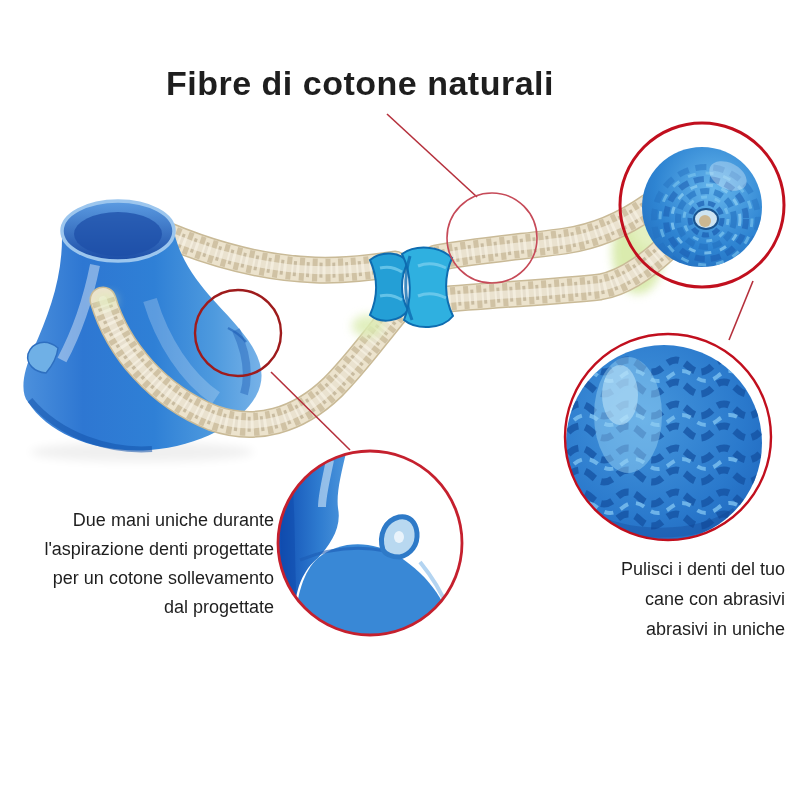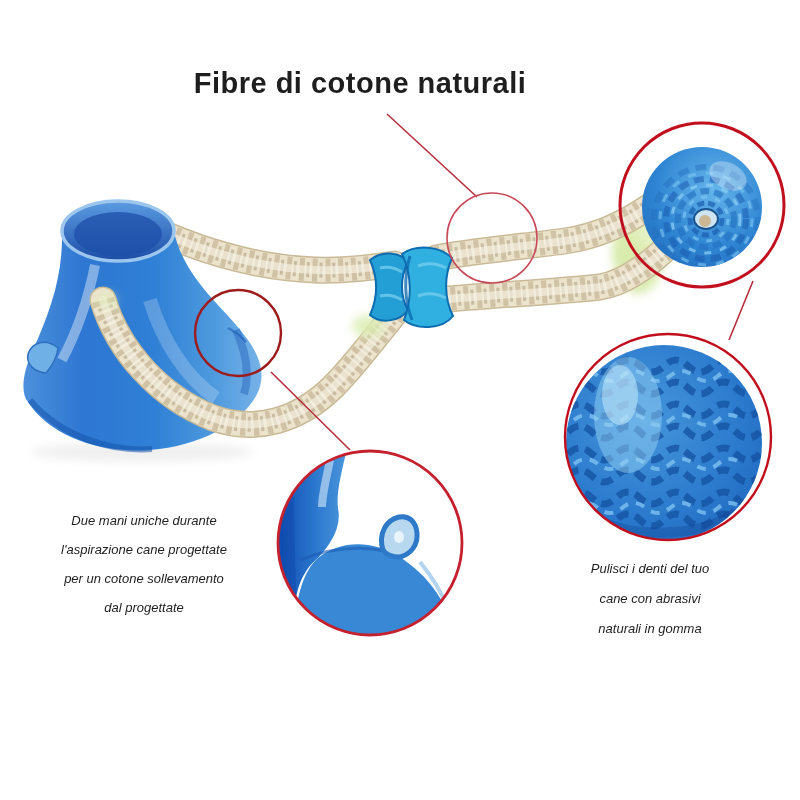--- a/index.html
+++ b/index.html
@@ -4,27 +4,27 @@
 <style>
   html,body{margin:0;padding:0;}
   body{
     width:800px;height:800px;position:relative;overflow:hidden;
     background:var(--background,#fff);
     font-family:"Liberation Sans", sans-serif;
   }
   .stage{position:absolute;inset:0;width:800px;height:800px;}
   .title{
     position:absolute;top:66px;left:0;width:720px;
-    text-align:center;font-size:29px;font-weight:bold;
+    text-align:center;font-size:34px;font-weight:bold;
     color:var(--text,#1e1e1e);letter-spacing:.5px;line-height:34px;
   }
-  .note{position:absolute;text-align:center;color:var(--text,#1e1e1e);font-size:13px;font-style:italic;}
+  .note{position:absolute;text-align:right;color:var(--text,#1e1e1e);font-size:18px;}
   .note span{display:block;}
   .note-left{top:506px;left:14px;width:260px;line-height:29px;}
-  .note-right{top:554px;left:530px;width:240px;line-height:30px;}
+  .note-right{top:554px;left:545px;width:240px;line-height:30px;}
 
   
   .rope-outline{stroke:#c9ba97;stroke-width:27;fill:none;stroke-linecap:round}
   .rope-base{stroke:var(--rope-cream,#ece3cd);stroke-width:24;fill:none;stroke-linecap:round}
   .rope-weave1{stroke:var(--rope-tan,#b3a27c);stroke-width:23;fill:none;stroke-dasharray:5 8;opacity:.5}
   .rope-weave2{stroke:#8d7c57;stroke-width:15;fill:none;stroke-dasharray:3 10;stroke-dashoffset:6;opacity:.38}
   .rope-core{stroke:#f8f3e6;stroke-width:8;fill:none;opacity:.65;stroke-linecap:round}
 
   
   .ann-thin{stroke:var(--annotation-red-light,#c64a58);stroke-width:1.6;fill:none}
@@ -220,22 +220,22 @@
     <line class="ann-mid" x1="271" y1="372" x2="350" y2="450"></line>
     <circle class="ann-thick" cx="702" cy="205" r="82"></circle>
     <line class="ann-mid" x1="753" y1="281" x2="729" y2="340"></line>
   </g>
 </svg>
 
 <div class="title">Fibre di cotone naturali</div>
 
 <div class="note note-left">
   <span>Due mani uniche durante</span>
-  <span>l'aspirazione cane progettate</span>
+  <span>l'aspirazione denti progettate</span>
   <span>per un cotone sollevamento</span>
   <span>dal progettate</span>
 </div>
 
 <div class="note note-right">
   <span>Pulisci i denti del tuo</span>
   <span>cane con abrasivi</span>
-  <span>naturali in gomma</span>
+  <span>abrasivi in uniche</span>
 </div>
 
 </body></html>

